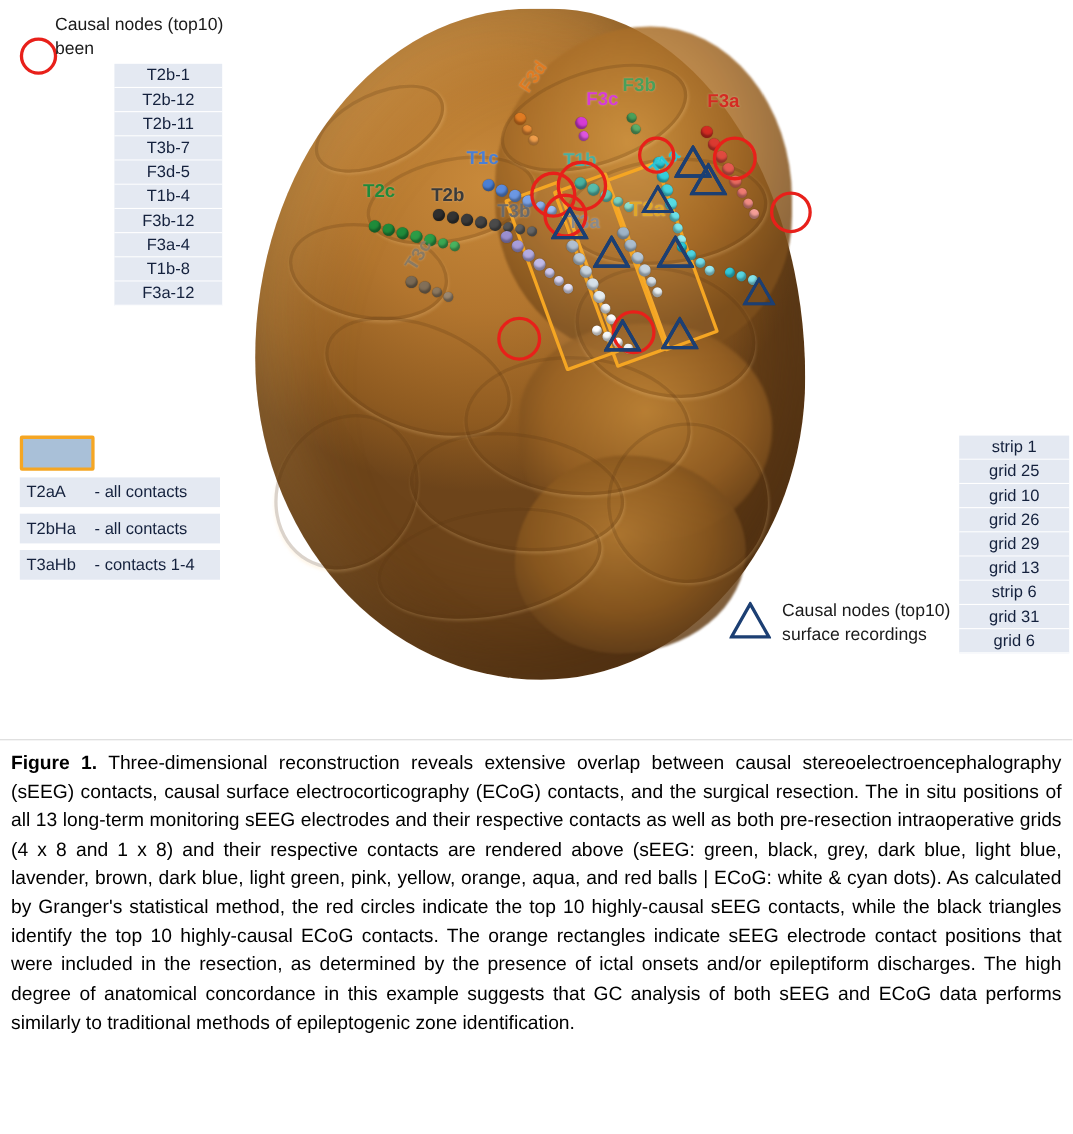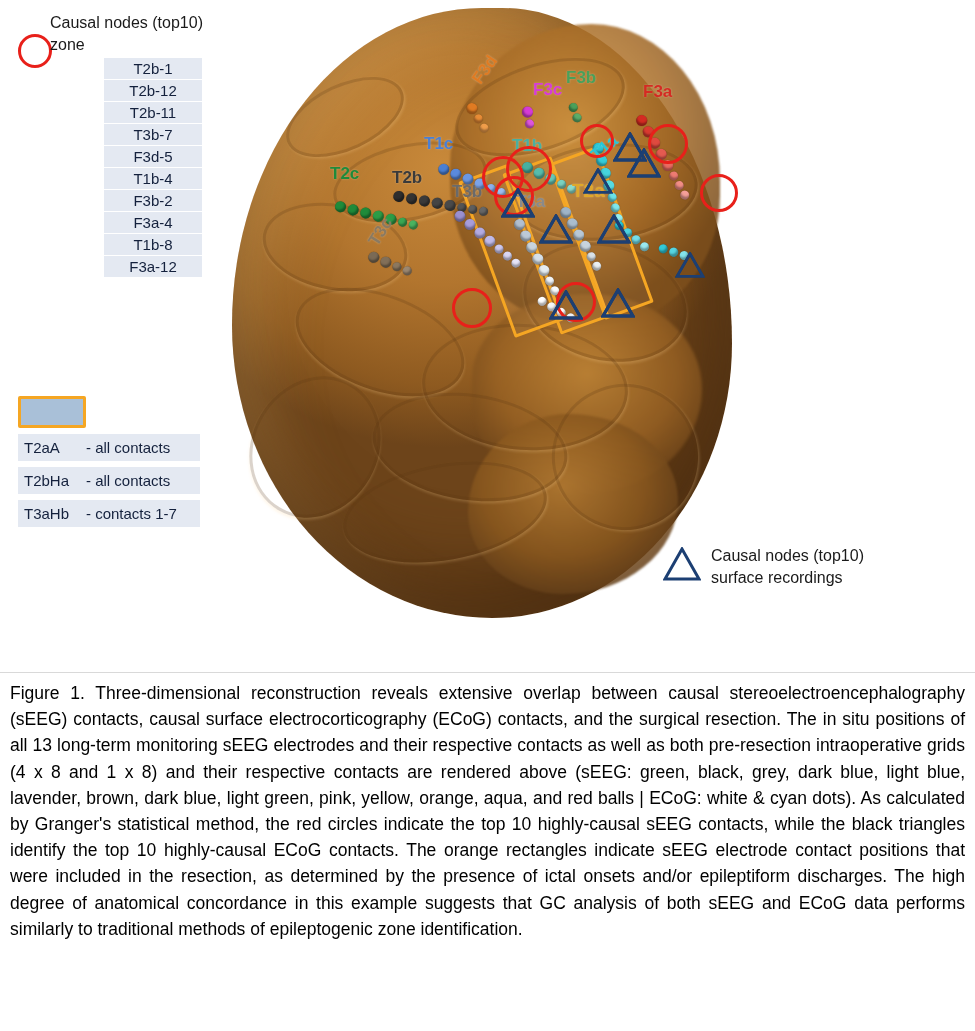--- a/index.html
+++ b/index.html
@@ -178,21 +178,21 @@
   #caption {
     position: absolute;
     left: 10px;
     top: 680px;
     width: 955px;
     font-size: 17.5px;
     line-height: 26.2px;
     text-align: justify;
     color: #000;
   }
-  #caption b { font-weight: normal; }
+  #caption b { font-weight: bold; }
   #caption-rule {
     position: absolute; left: 0; top: 672px; width: 975px; height: 1px; background: #d9d9d9;
   }
 </style>
 </head>
 <body>
 
 <div id="figure-panel">
 
   <div id="brain-render">
@@ -346,63 +346,74 @@
   </div>
   <div class="tri" style="left:568px; top:168px;">
     <svg width="30" height="26" viewBox="0 0 34 30">
         <polygon points="17,2 32,28 2,28" fill="none" stroke="#1c3f73" stroke-width="3"></polygon>
       </svg>
   </div>
 
   <div id="legend-topleft">
     <div class="ring"></div>
     <div class="t1">Causal nodes (top10)</div>
-    <div class="t2">zone</div>
+    <div class="t2">been</div>
     <div class="chip-list" style="left:86px; top:44px;">
       <div class="chip">T2b-1</div>
       <div class="chip">T2b-12</div>
       <div class="chip">T2b-11</div>
       <div class="chip">T3b-7</div>
       <div class="chip">F3d-5</div>
       <div class="chip">T1b-4</div>
-      <div class="chip">F3b-2</div>
+      <div class="chip">F3b-12</div>
       <div class="chip">F3a-4</div>
       <div class="chip">T1b-8</div>
       <div class="chip">F3a-12</div>
     </div>
   </div>
 
   <div id="legend-resect">
     <div class="swatch"></div>
     <div class="elec-row">
       <span class="nm">T2aA</span>
       <span class="ct">- all contacts</span>
     </div>
     <div class="elec-row">
       <span class="nm">T2bHa</span>
       <span class="ct">- all contacts</span>
     </div>
     <div class="elec-row">
       <span class="nm">T3aHb</span>
-      <span class="ct">- contacts 1-7</span>
+      <span class="ct">- contacts 1-4</span>
     </div>
   </div>
 
   <div id="legend-ecog">
     <div style="position:absolute; left:0; top:2px;">
       <svg width="38" height="34" viewBox="0 0 38 34">
           <polygon points="19,2 36,32 2,32" fill="none" stroke="#1c3f73" stroke-width="3"></polygon>
         </svg>
     </div>
     <div class="lbl">
       <div>Causal nodes (top10)</div>
       <div>surface recordings</div>
     </div>
   </div>
 
+  <div id="chips-right">
+    <div class="chip">strip 1</div>
+    <div class="chip">grid 25</div>
+    <div class="chip">grid 10</div>
+    <div class="chip">grid 26</div>
+    <div class="chip">grid 29</div>
+    <div class="chip">grid 13</div>
+    <div class="chip">strip 6</div>
+    <div class="chip">grid 31</div>
+    <div class="chip">grid 6</div>
+  </div>
 
 </div>
 
 <div id="caption-rule"></div>
 
 <div id="caption">
   <b>Figure 1.</b><span> Three-dimensional reconstruction reveals extensive overlap between causal stereoelectroencephalography (sEEG) contacts, causal surface electrocorticography (ECoG) contacts, and the surgical resection. The in situ positions of all 13 long-term monitoring sEEG electrodes and their respective contacts as well as both pre-resection intraoperative grids (4 x 8 and 1 x 8) and their respective contacts are rendered above (sEEG: green, black, grey, dark blue, light blue, lavender, brown, dark blue, light green, pink, yellow, orange, aqua, and red balls | ECoG: white &amp; cyan dots). As calculated by Granger's statistical method, the red circles indicate the top 10 highly-causal sEEG contacts, while the black triangles identify the top 10 highly-causal ECoG contacts. The orange rectangles indicate sEEG electrode contact positions that were included in the resection, as determined by the presence of ictal onsets and/or epileptiform discharges. The high degree of anatomical concordance in this example suggests that GC analysis of both sEEG and ECoG data performs similarly to traditional methods of epileptogenic zone identification.</span>
 </div>
 
 </body></html>

